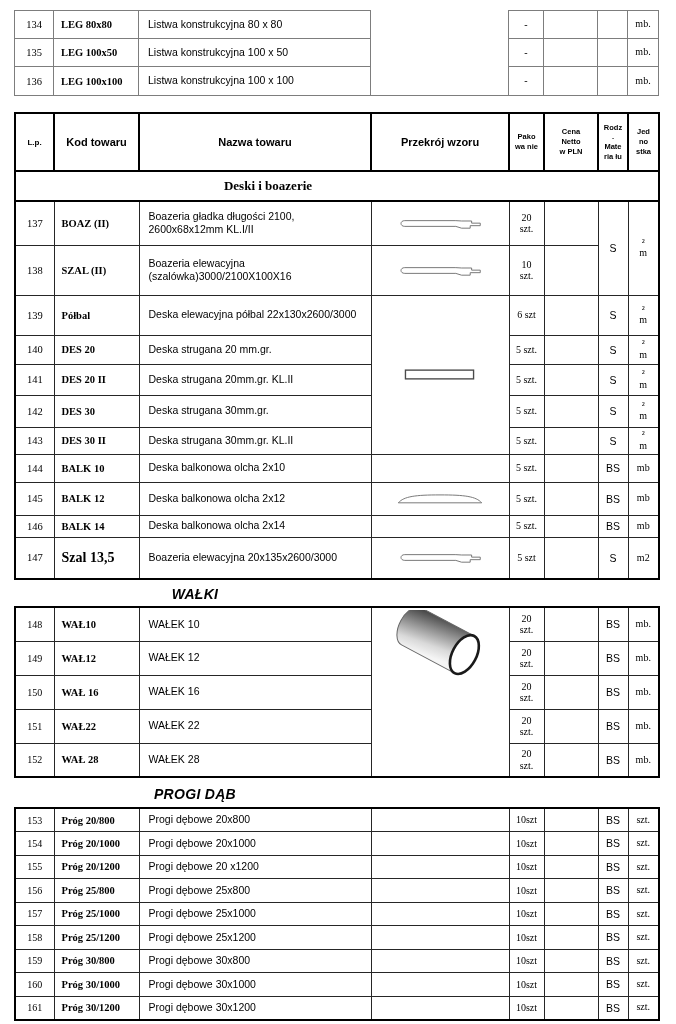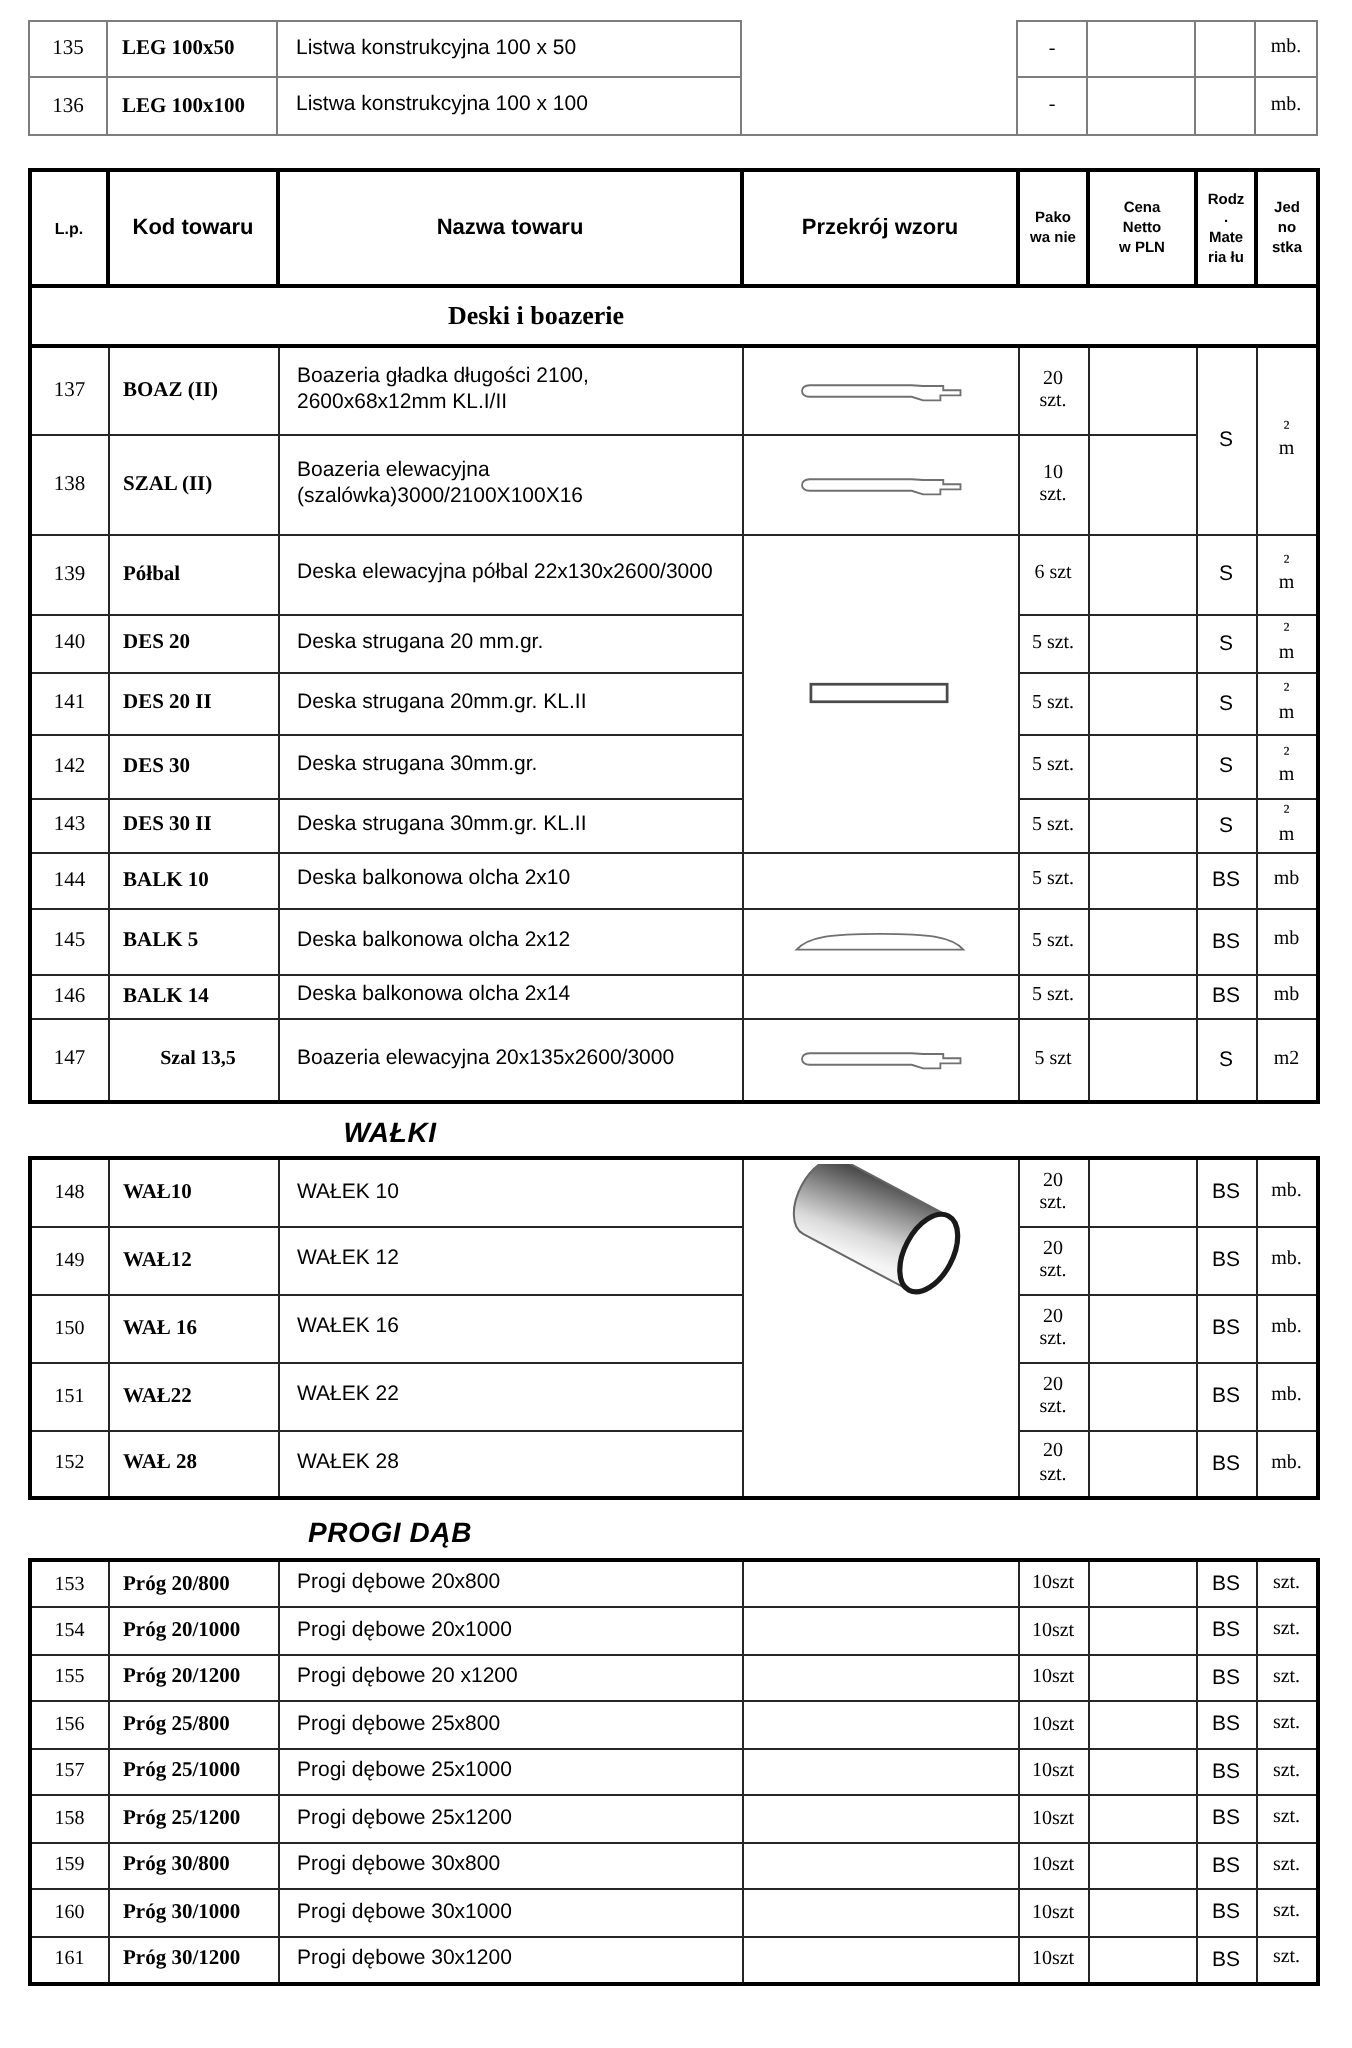--- a/index.html
+++ b/index.html
@@ -21,21 +21,21 @@
   .t2 { margin-top:16px; border:2px solid #000; }
   .t2 th { border:2px solid #000; }
   .t2 td.section { border:2px solid #000; }
   .t2 td { border:1px solid #262626; }
   .t3, .t4 { border:2px solid #000; }
   .t3 td, .t4 td { border:1px solid #262626; }
 
   td.lp   { text-align:center; font-family:"Liberation Serif", serif; font-size:10.5px; }
   .t3 td.lp, .t4 td.lp { font-family:Liberation Serif, serif; font-size:10px; }
   td.code { font-family:"Liberation Serif", serif; font-weight:700; font-size:10.5px; padding-left:7px; }
-  td.code.lg { font-size:10px;text-align:center; }
+  td.code.lg { font-size:14px; }
   td.name { font-size:10.5px; padding-left:9px; white-space:pre-line; line-height:1.25; }
   td.pack { text-align:center; font-family:"Liberation Serif", serif; font-size:10px; white-space:pre-line; line-height:1.15; }
   td.mat  { text-align:center; font-size:10.5px; }
   td.unit { text-align:center; font-family:"Liberation Serif", serif; font-size:10px; white-space:pre-line; line-height:1.05; }
   td.profile { text-align:center; padding:0; }
   td.profile.top { vertical-align:top; padding-top:2px; }
 
   th.h-main { font-size:11px; text-align:center; font-weight:700; }
   th.h-lp   { font-size:8px;  font-weight:700; }
   th.h-sm   { font-size:7.5px; text-align:center; font-weight:700; white-space:pre-line; line-height:1.3; }
@@ -59,20 +59,30 @@
         <col style="width:39px">
         <col style="width:85px">
         <col style="width:232px">
         <col style="width:138px">
         <col style="width:35px">
         <col style="width:54px">
         <col style="width:30px">
         <col style="width:31px">
       </colgroup>
     <tbody>
+        <tr style="height:28px">
+      <td class="lp">134</td>
+      <td class="code">LEG 80x80</td>
+      <td class="name">Listwa konstrukcyjna 80 x 80</td>
+      <td class="ghost"></td>
+      <td class="pack">-</td>
+      <td class="price"></td>
+      <td class="mat"></td>
+      <td class="unit">mb.</td>
+    </tr>
     <tr style="height:28px">
       <td class="lp">135</td>
       <td class="code">LEG 100x50</td>
       <td class="name">Listwa konstrukcyjna 100 x 50</td>
       <td class="ghost"></td>
       <td class="pack">-</td>
       <td class="price"></td>
       <td class="mat"></td>
       <td class="unit">mb.</td>
     </tr>
@@ -215,21 +225,21 @@
       <td class="code">BALK 10</td>
       <td class="name">Deska balkonowa olcha 2x10</td>
       <td class="profile"></td>
       <td class="pack">5 szt.</td>
       <td class="price"></td>
       <td class="mat">BS</td>
       <td class="unit">mb</td>
     </tr>
     <tr style="height:33px">
       <td class="lp">145</td>
-      <td class="code">BALK 5</td>
+      <td class="code">BALK 12</td>
       <td class="name">Deska balkonowa olcha 2x12</td>
       <td class="profile">
         <svg width="92" height="15" viewBox="0 0 128 20">
           <path d="M6 16 L122 16 C114 7 98 5 64 5 C30 5 14 7 6 16 Z" fill="#fff" stroke="#707070" stroke-width="1.3"></path>
         </svg>
       </td>
       <td class="pack">5 szt.</td>
       <td class="price"></td>
       <td class="mat">BS</td>
       <td class="unit">mb</td>

